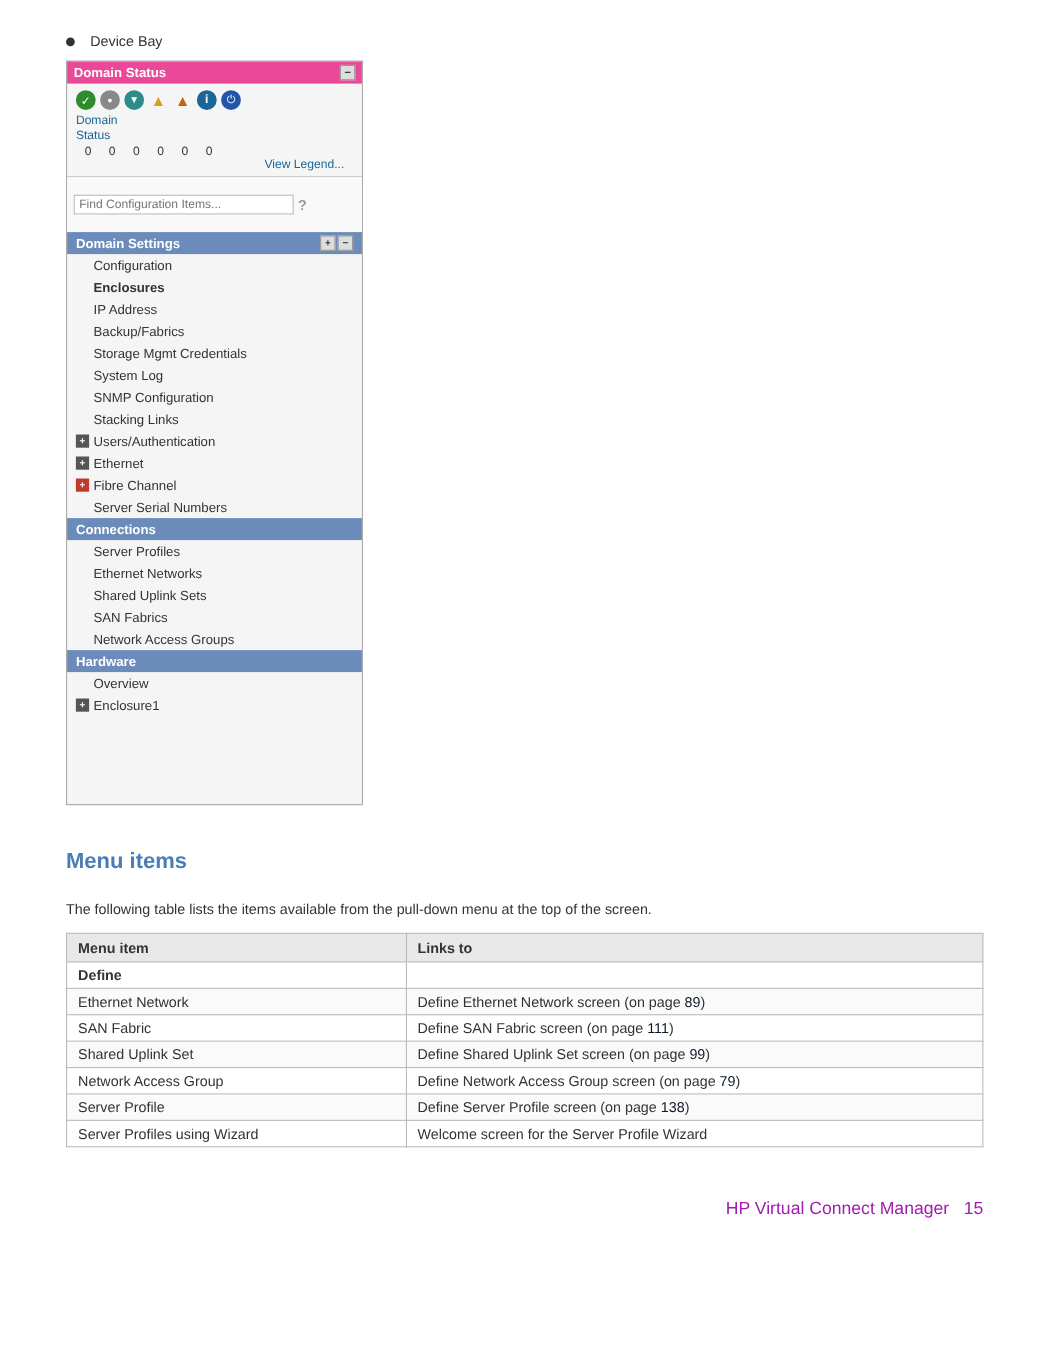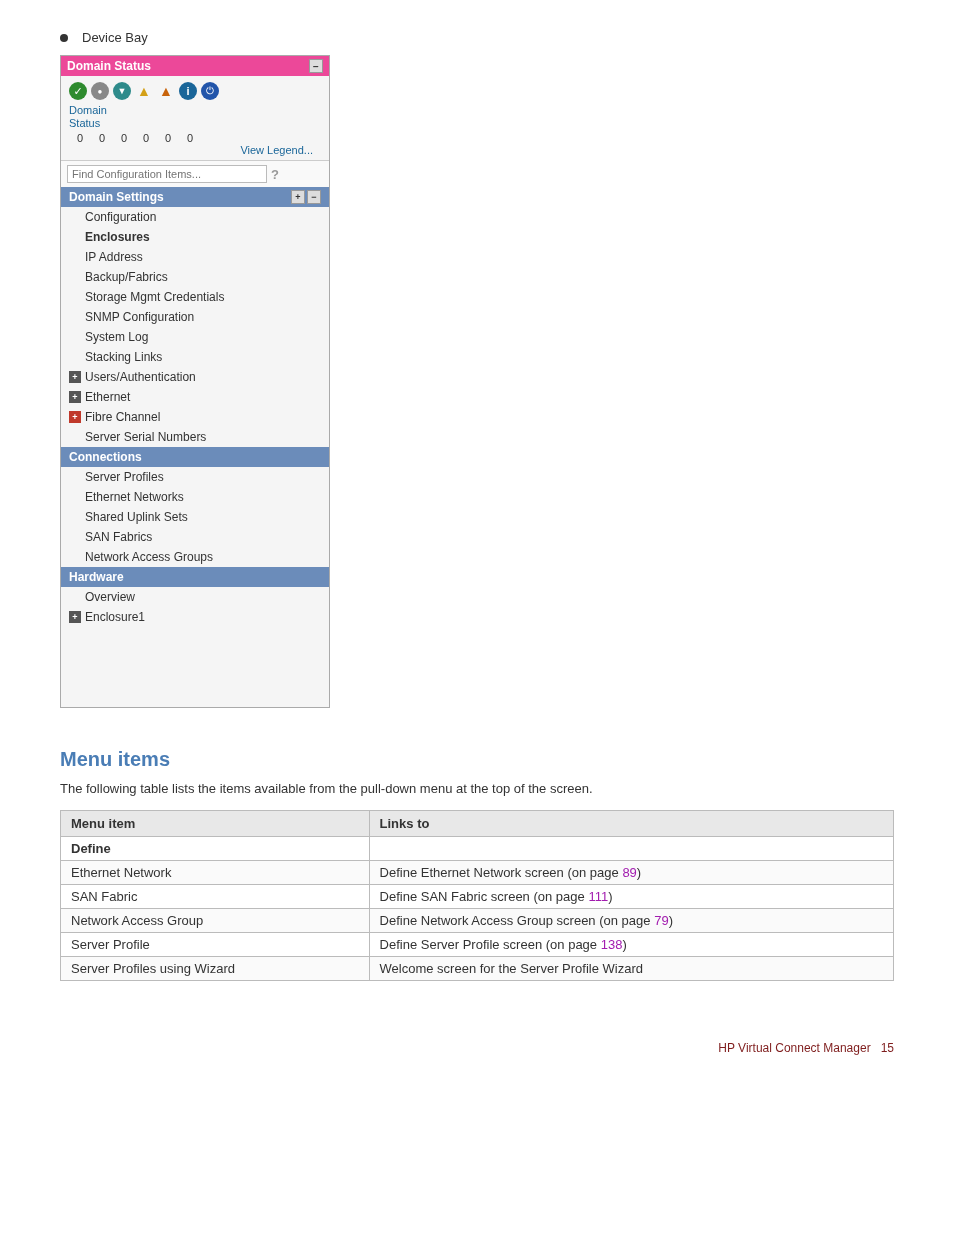--- a/index.html
+++ b/index.html
@@ -98,21 +98,21 @@
       color: #1a6699;
       font-size: 11px;
       text-align: right;
       padding-right: 8px;
       padding-bottom: 2px;
       cursor: pointer;
     }
 
     .find-config {
       border-top: 1px solid #ccc;
-      padding: 4px 6px;
+      padding: 16px 6px;
       display: flex;
       align-items: center;
       gap: 4px;
       background: #f9f9f9;
     }
     .find-config input {
       border: 1px solid #bbb;
       font-size: 11px;
       color: #999;
       padding: 2px 4px;
@@ -213,21 +213,21 @@
     }
 
     
     .menu-items-section {
       margin-top: 40px;
     }
     .section-title {
       color: #4a7db5;
       font-size: 20px;
       font-weight: bold;
-      margin-bottom: 10px;
+      margin-bottom: 24px;
     }
     .section-desc {
       font-size: 13px;
       margin-bottom: 14px;
       color: #333;
     }
 
     
     .menu-table {
       width: 100%;
@@ -251,29 +251,29 @@
       background: #fff;
       border-top: 1px solid #bbb;
     }
     .menu-table tr:nth-child(even) td {
       background: #fafafa;
     }
     .menu-table .group-header td {
       background: #fff !important;
     }
     .link-blue {
+      color: #0f172a;
+    }
+
+    
+    .page-footer {
+      margin-top: 48px;
+      text-align: right;
+      font-size: 16px;
       color: #a21caf;
-    }
-
-    
-    .page-footer {
-      margin-top: 60px;
-      text-align: right;
-      font-size: 12px;
-      color: #7f1d1d;
     }
   </style>
 </head>
 <body>
 
 <div class="bullet-item">
   <div class="bullet-dot"></div>
   <span class="bullet-label">Device Bay</span>
 </div>
 
@@ -317,22 +317,22 @@
       <div class="section-header-btn">+</div>
       <div class="section-header-btn">−</div>
     </div>
   </div>
 
   <div class="menu-item">Configuration</div>
   <div class="menu-item" style="font-weight:bold;">Enclosures</div>
   <div class="menu-item">IP Address</div>
   <div class="menu-item">Backup/Fabrics</div>
   <div class="menu-item">Storage Mgmt Credentials</div>
+  <div class="menu-item">System Log</div>
   <div class="menu-item">SNMP Configuration</div>
-  <div class="menu-item">System Log</div>
   <div class="menu-item">Stacking Links</div>
 
   <div class="menu-item-with-icon">
     <span class="expand-icon">+</span>
     <span>Users/Authentication</span>
   </div>
   <div class="menu-item-with-icon">
     <span class="expand-icon">+</span>
     <span>Ethernet</span>
   </div>
@@ -381,20 +381,24 @@
       </tr>
       <tr>
         <td>Ethernet Network</td>
         <td>Define Ethernet Network screen (on page <span class="link-blue">89</span>)</td>
       </tr>
       <tr>
         <td>SAN Fabric</td>
         <td>Define SAN Fabric screen (on page <span class="link-blue">111</span>)</td>
       </tr>
       <tr>
+        <td>Shared Uplink Set</td>
+        <td>Define Shared Uplink Set screen (on page <span class="link-blue">99</span>)</td>
+      </tr>
+      <tr>
         <td>Network Access Group</td>
         <td>Define Network Access Group screen (on page <span class="link-blue">79</span>)</td>
       </tr>
       <tr>
         <td>Server Profile</td>
         <td>Define Server Profile screen (on page <span class="link-blue">138</span>)</td>
       </tr>
       <tr>
         <td>Server Profiles using Wizard</td>
         <td>Welcome screen for the Server Profile Wizard</td>

